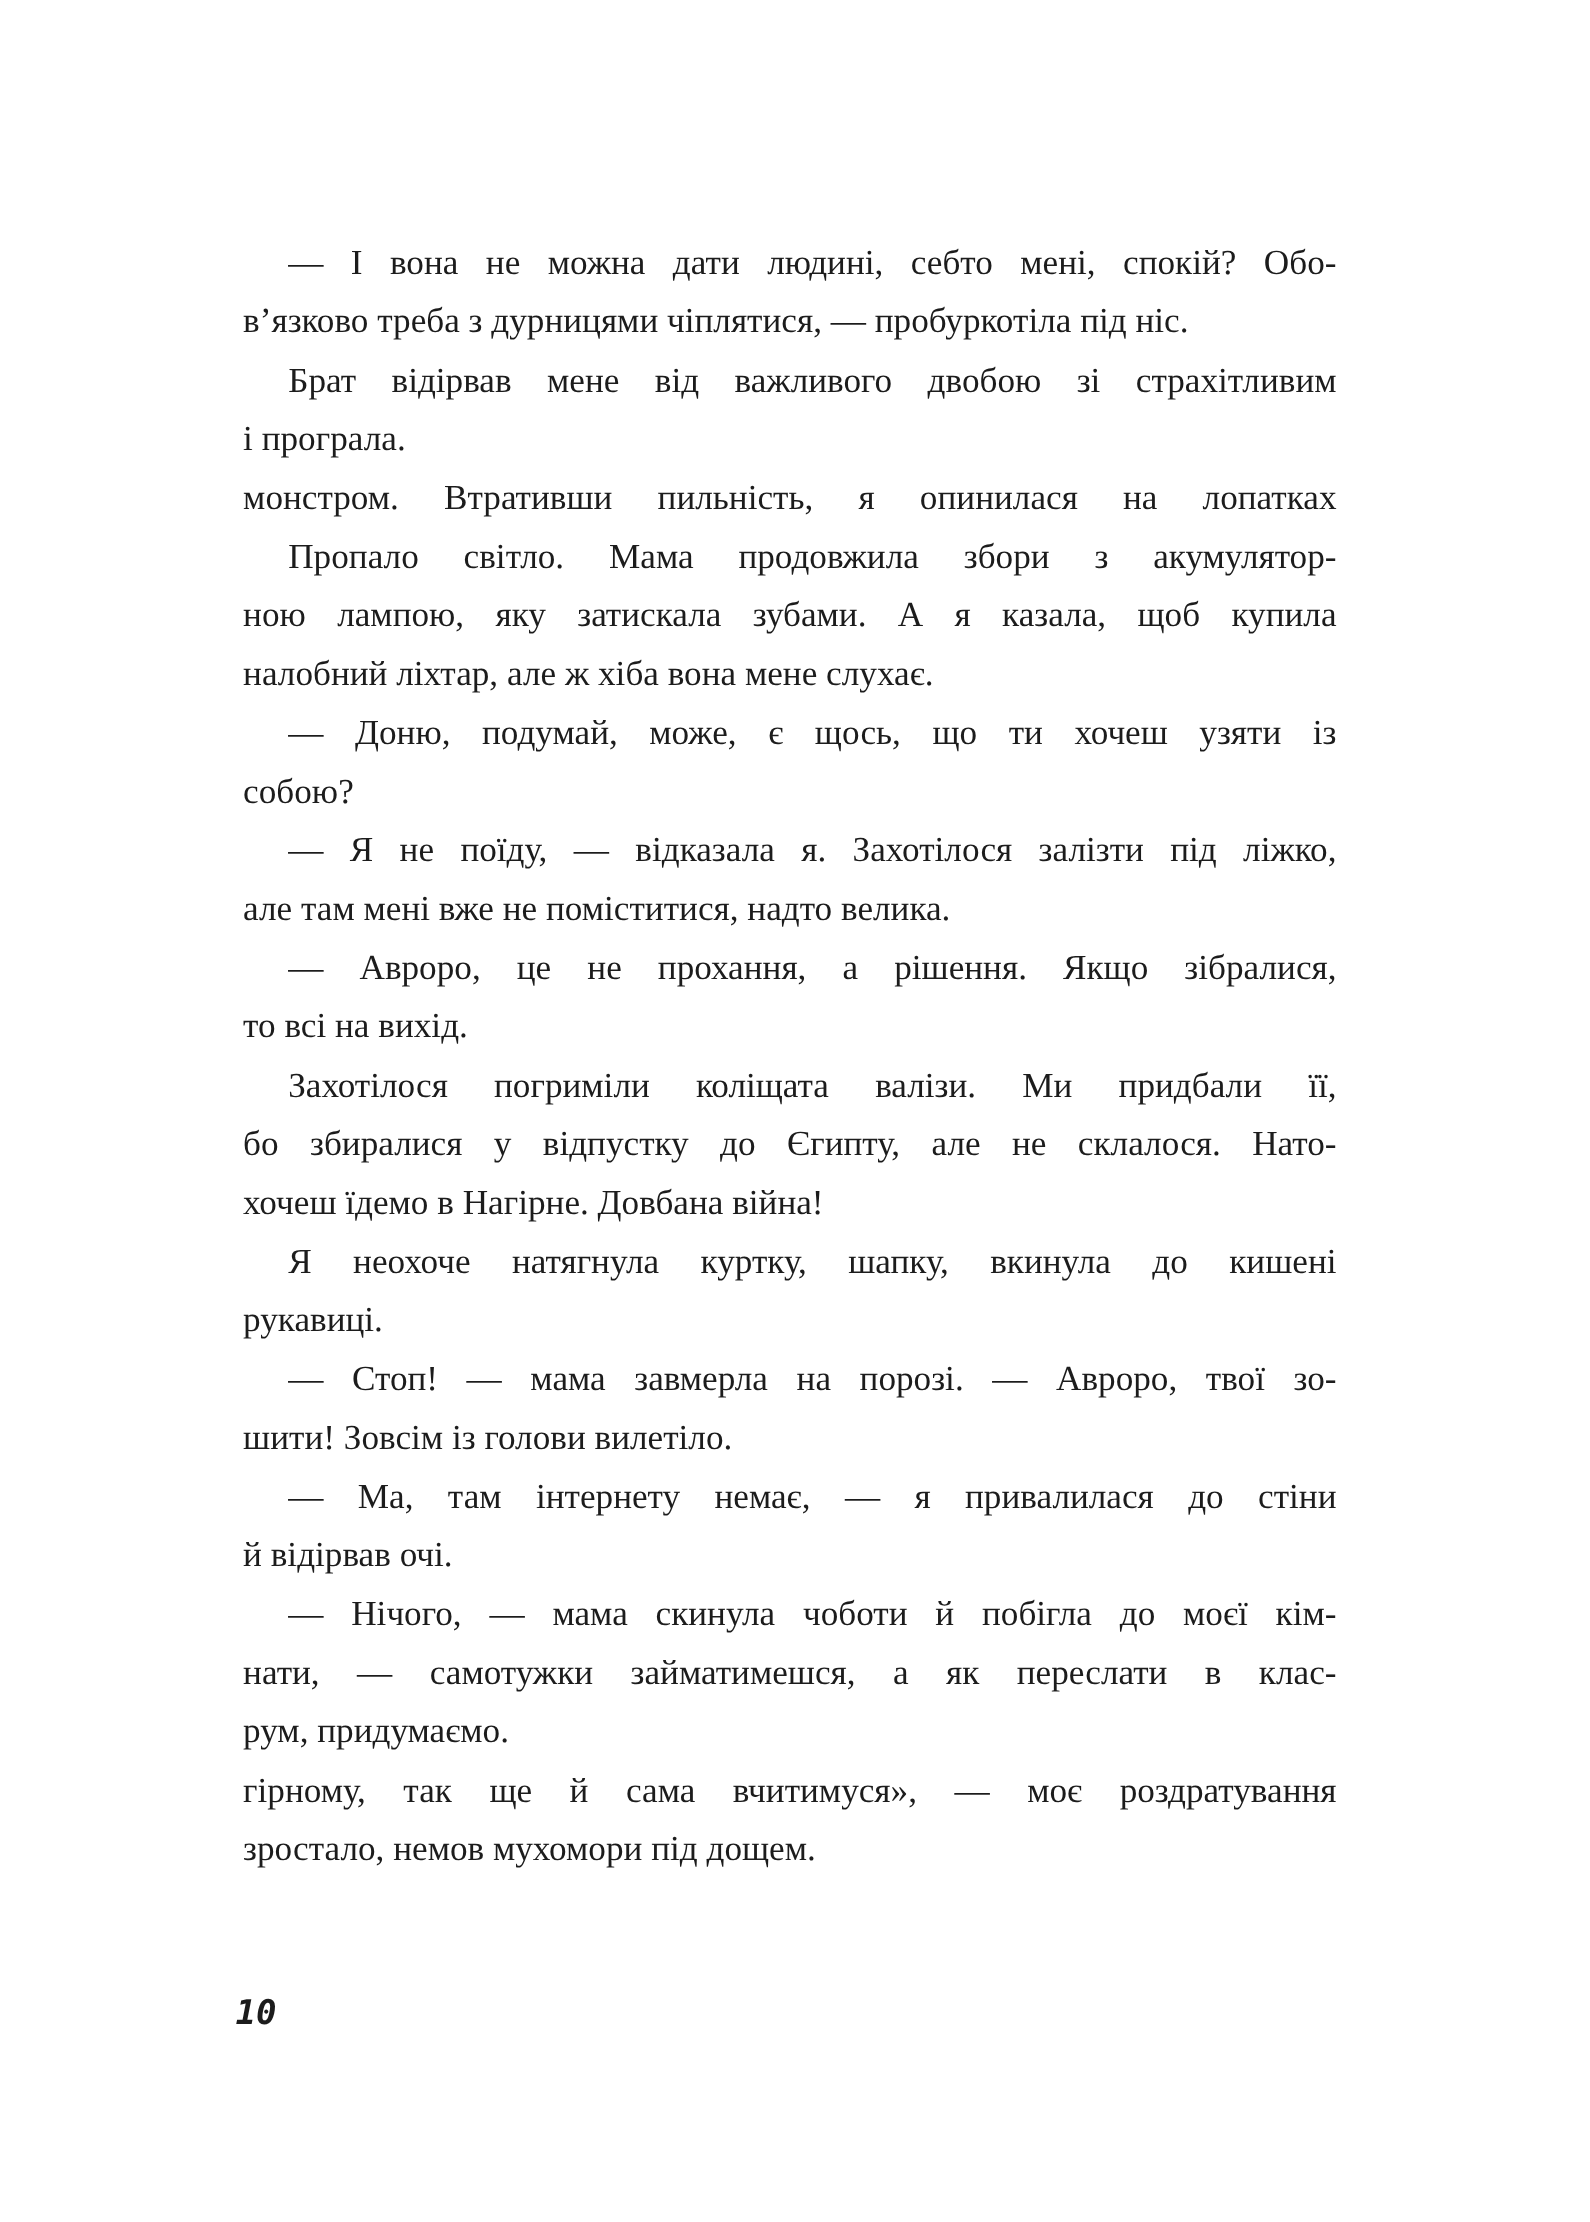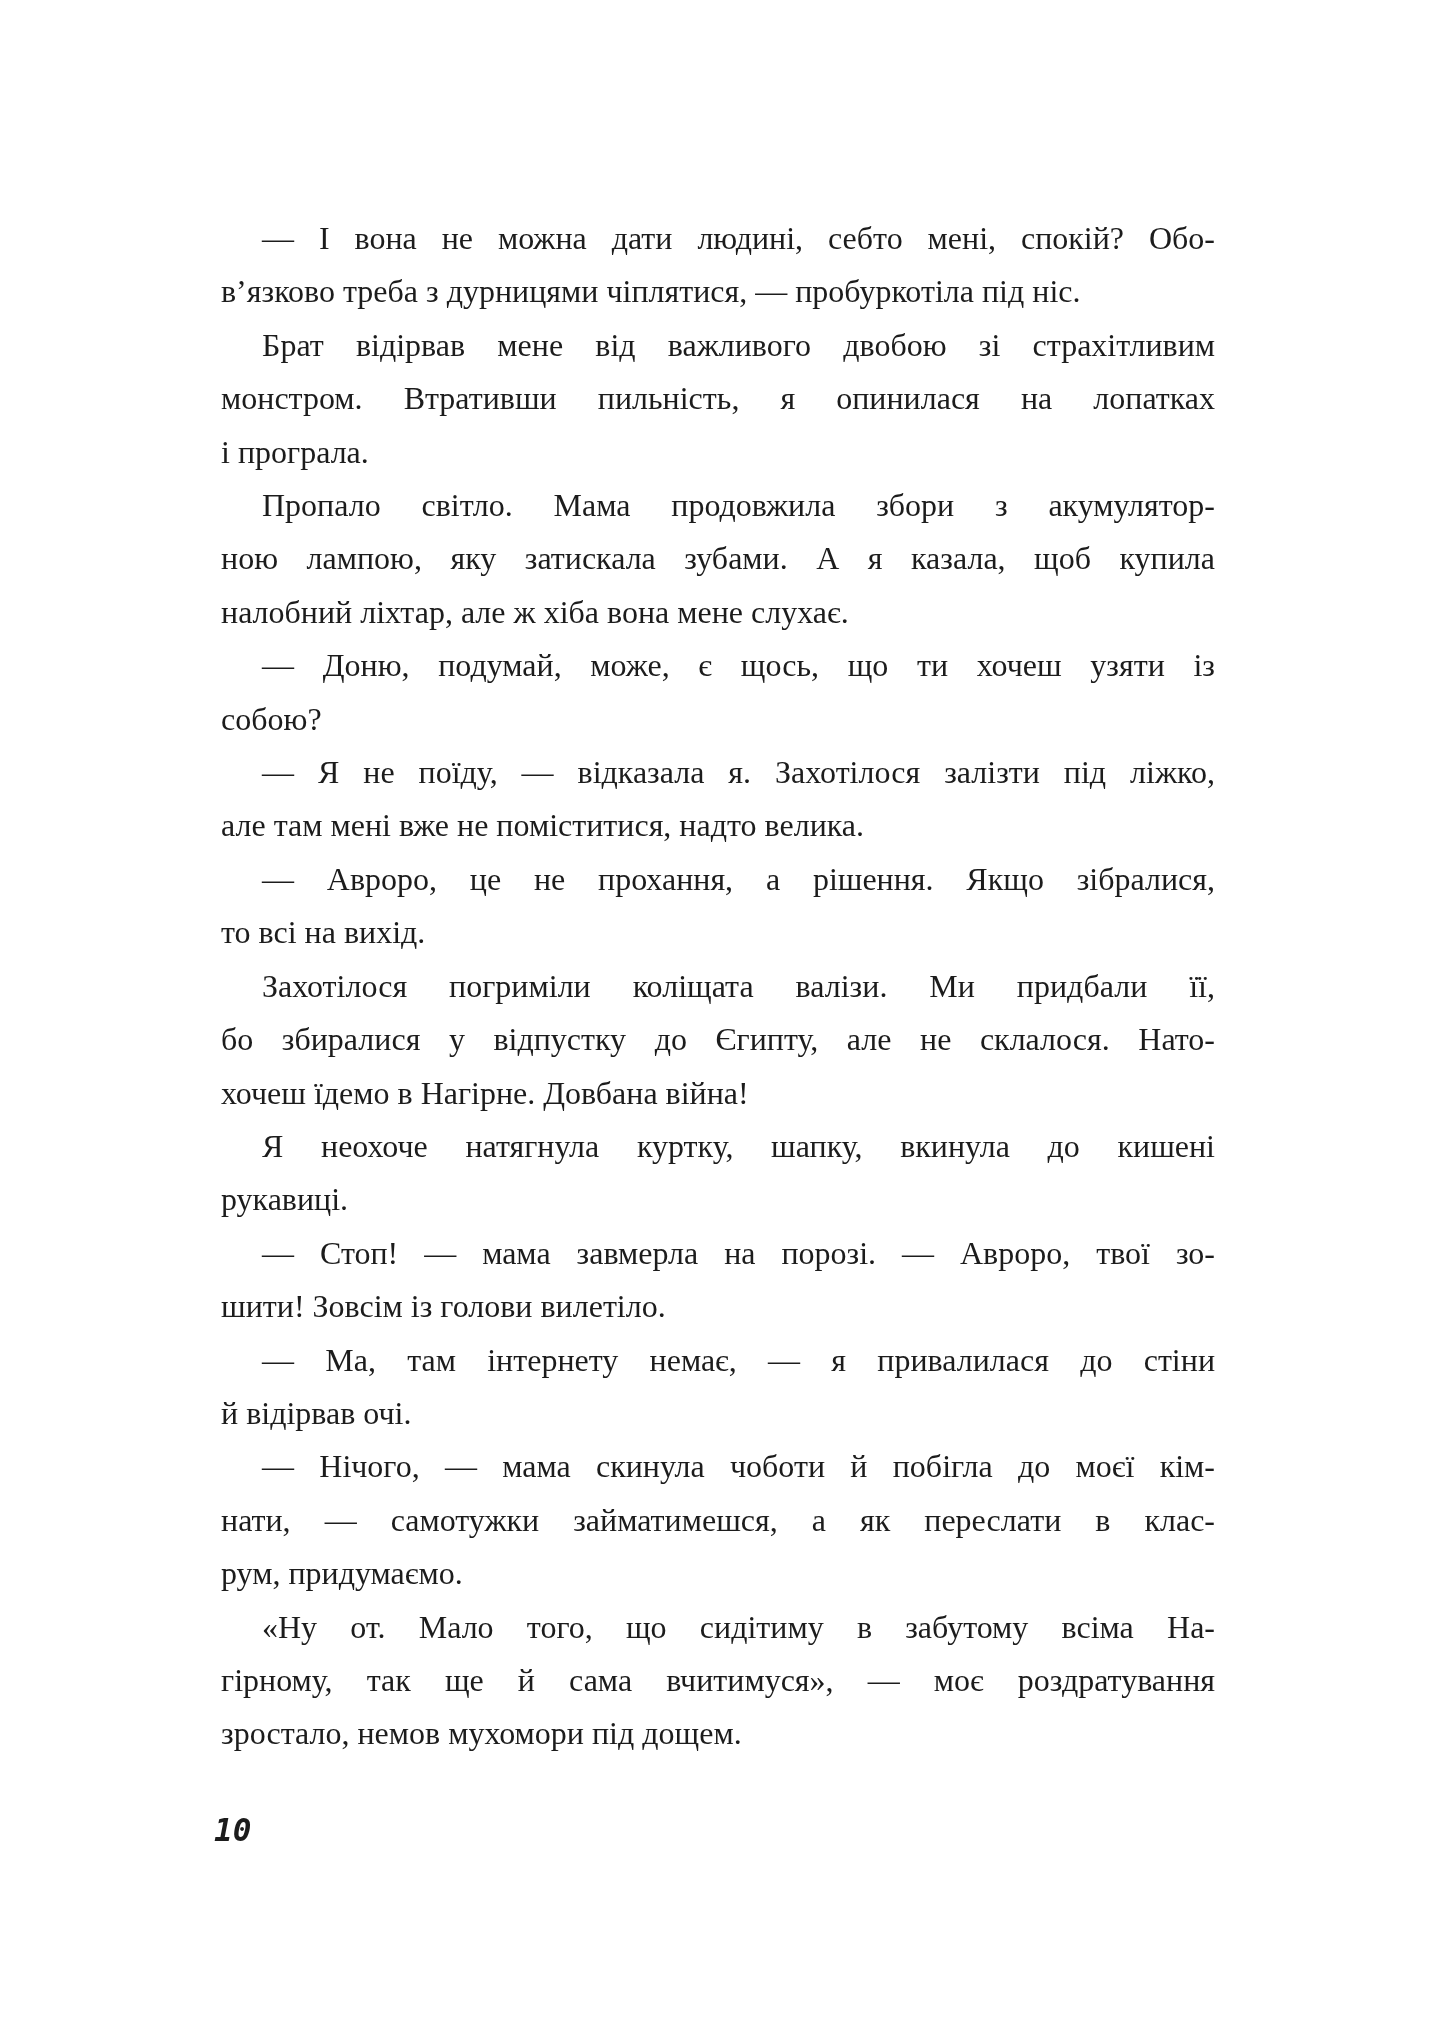--- a/index.html
+++ b/index.html
@@ -59,22 +59,22 @@
 <body style="background: rgb(255, 255, 255); color: rgb(28, 28, 28);">
 
 <div class="page">
   <div class="text-block">
       <div class="paragraph">
         <div class="line indent">— І вона не можна дати людині, себто мені, спокій? Обо-</div>
         <div class="line last">в’язково треба з дурницями чіплятися, — пробуркотіла під ніс.</div>
       </div>
       <div class="paragraph">
         <div class="line indent">Брат відірвав мене від важливого двобою зі страхітливим</div>
+        <div class="line last">і програла.</div>
         <div class="line">монстром. Втративши пильність, я опинилася на лопатках</div>
-        <div class="line last">і програла.</div>
       </div>
       <div class="paragraph">
         <div class="line indent">Пропало світло. Мама продовжила збори з акумулятор-</div>
         <div class="line">ною лампою, яку затискала зубами. А я казала, щоб купила</div>
         <div class="line last">налобний ліхтар, але ж хіба вона мене слухає.</div>
       </div>
       <div class="paragraph">
         <div class="line indent">— Доню, подумай, може, є щось, що ти хочеш узяти із</div>
         <div class="line last">собою?</div>
       </div>
@@ -102,19 +102,18 @@
       <div class="paragraph">
         <div class="line indent">— Ма, там інтернету немає, — я привалилася до стіни</div>
         <div class="line last">й відірвав очі.</div>
       </div>
       <div class="paragraph">
         <div class="line indent">— Нічого, — мама скинула чоботи й побігла до моєї кім-</div>
         <div class="line">нати, — самотужки займатимешся, а як переслати в клас-</div>
         <div class="line last">рум, придумаємо.</div>
       </div>
       <div class="paragraph">
-        <div class="line indent">«Ну от. Мало того, що сидітиму в забутому всіма На-</div>
         <div class="line">гірному, так ще й сама вчитимуся», — моє роздратування</div>
         <div class="line last">зростало, немов мухомори під дощем.</div>
       </div>
     </div>
   <div class="page-number">10</div>
 </div>
 
 </body></html>

